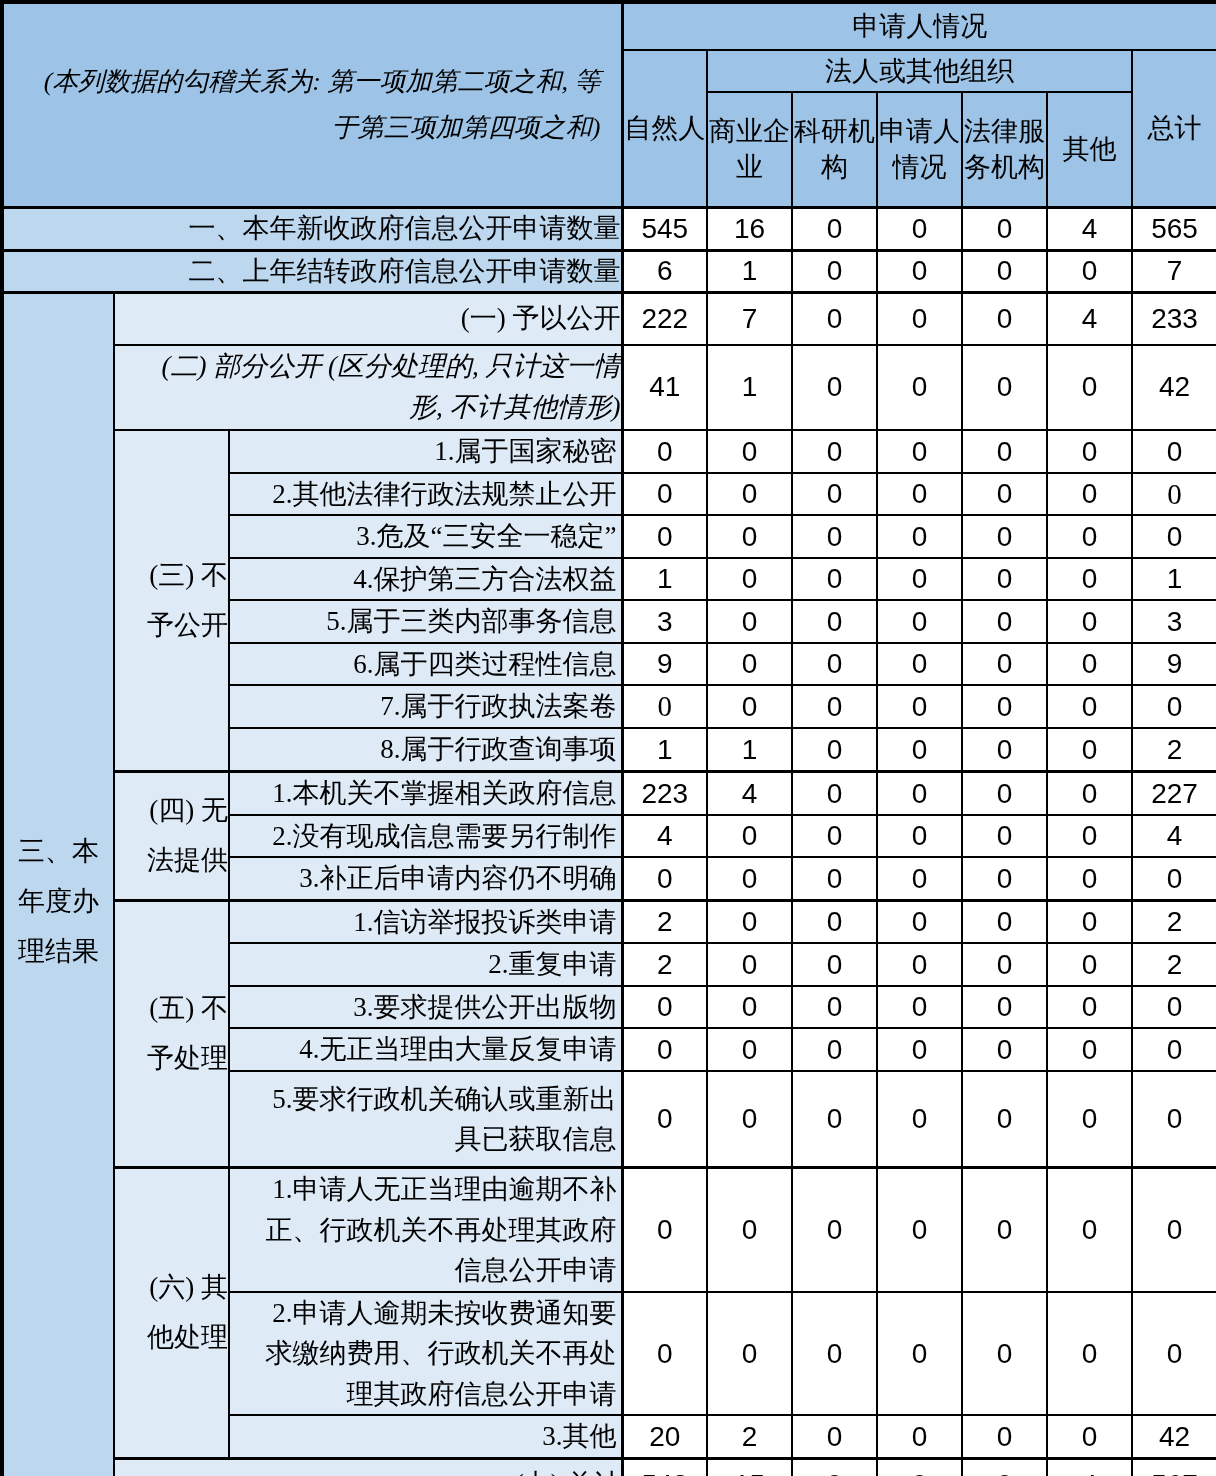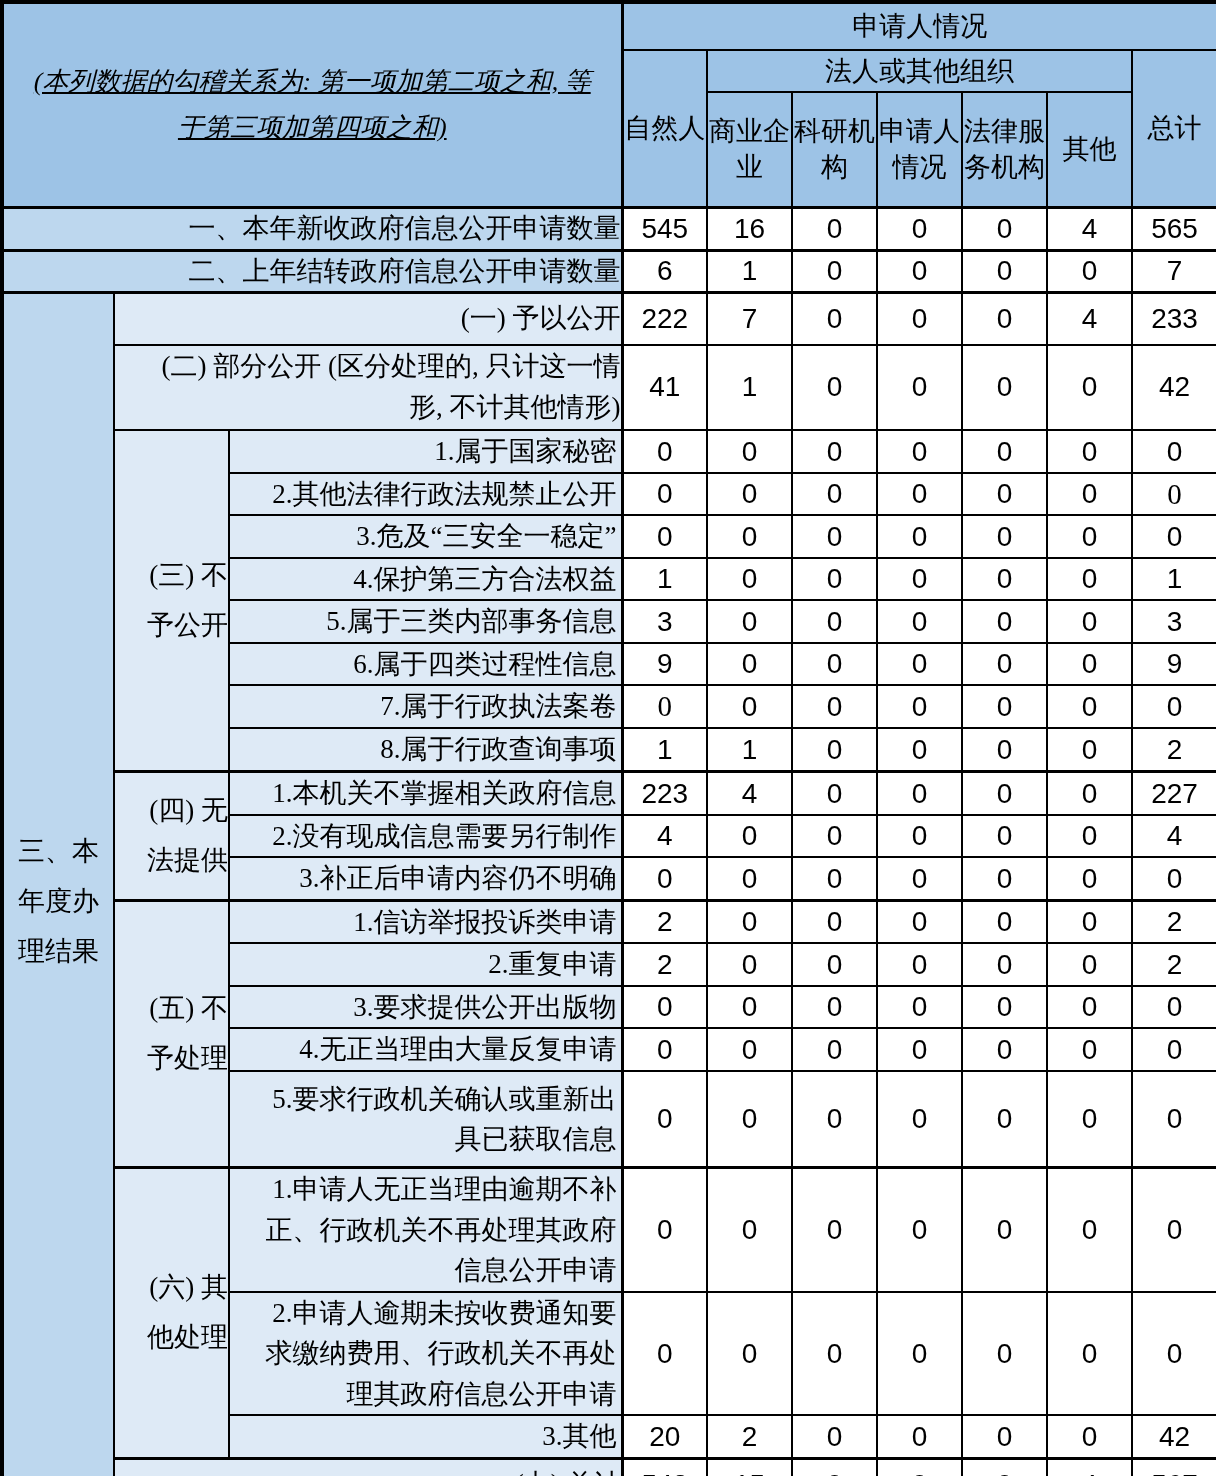--- a/index.html
+++ b/index.html
@@ -42,31 +42,30 @@
     text-align:center;
     line-height:1.85;
     padding:0 12px;
   }
   
   .grp{padding-left:14px;line-height:1.85;}
   .grp.kai{line-height:1.55;}
   
   .sub{padding-left:20px;padding-right:4px;line-height:1.5;}
   
-  .kai{}
+  .kai{font-style:italic;}
   
   .note{
     background:var(--bg-header);
     font-family:"Liberation Serif","DejaVu Serif",serif;
     font-style:italic;
     font-size:26px;
     line-height:1.75;
     padding:0 20px;
-    text-align:center;
-    text-decoration:underline;
+    text-align:right;
   }
   
   .hcell{
     background:var(--bg-header);
     font-family:"Liberation Serif","DejaVu Serif",serif;
     font-size:27px;
     line-height:1.35;
     text-align:center;
   }
   

